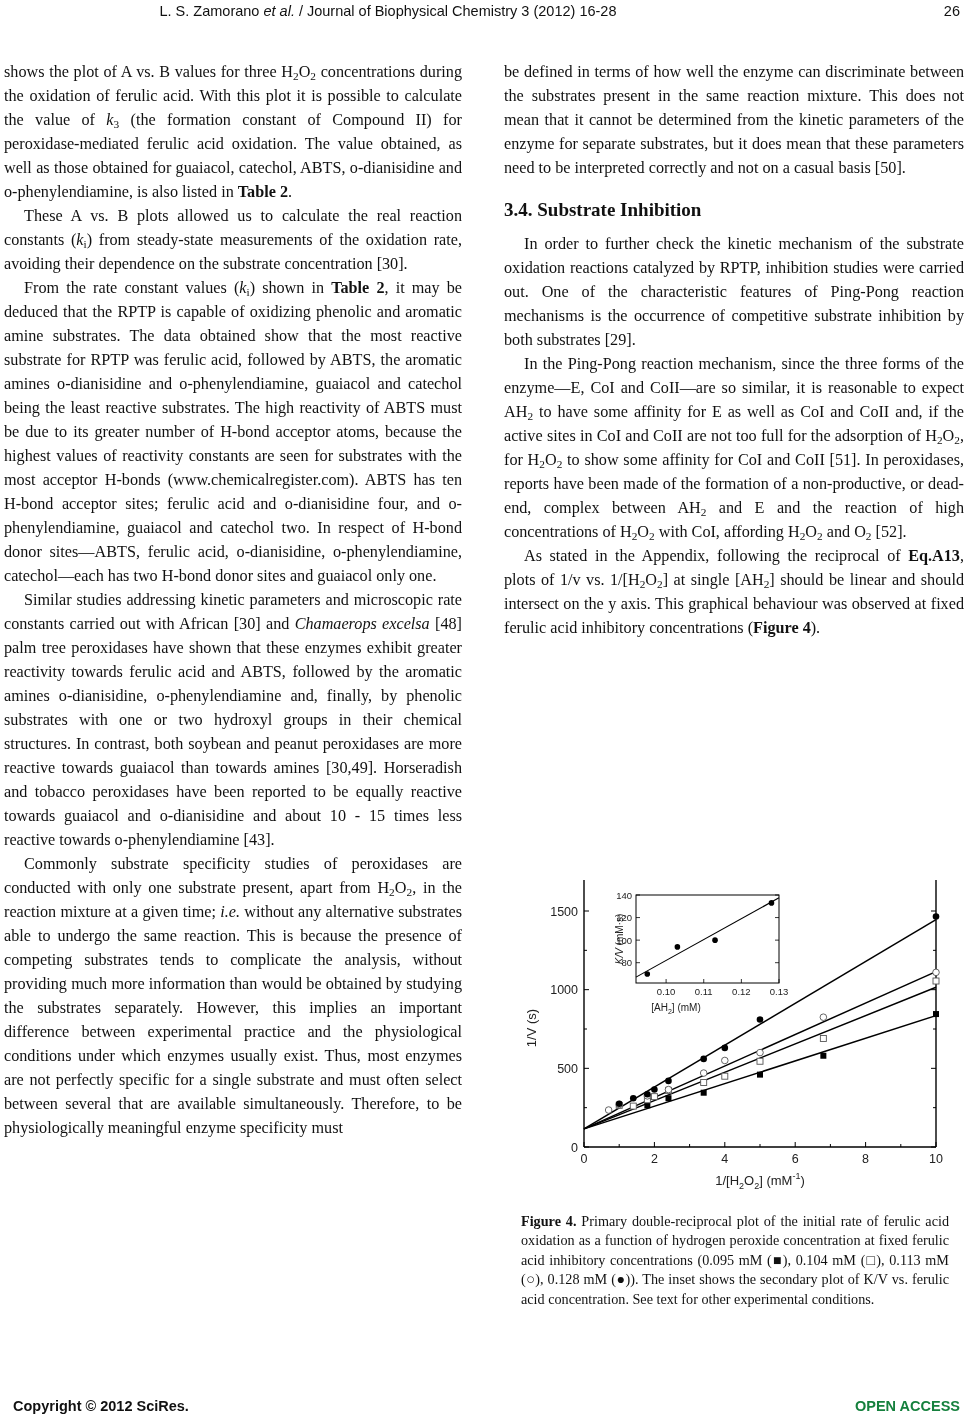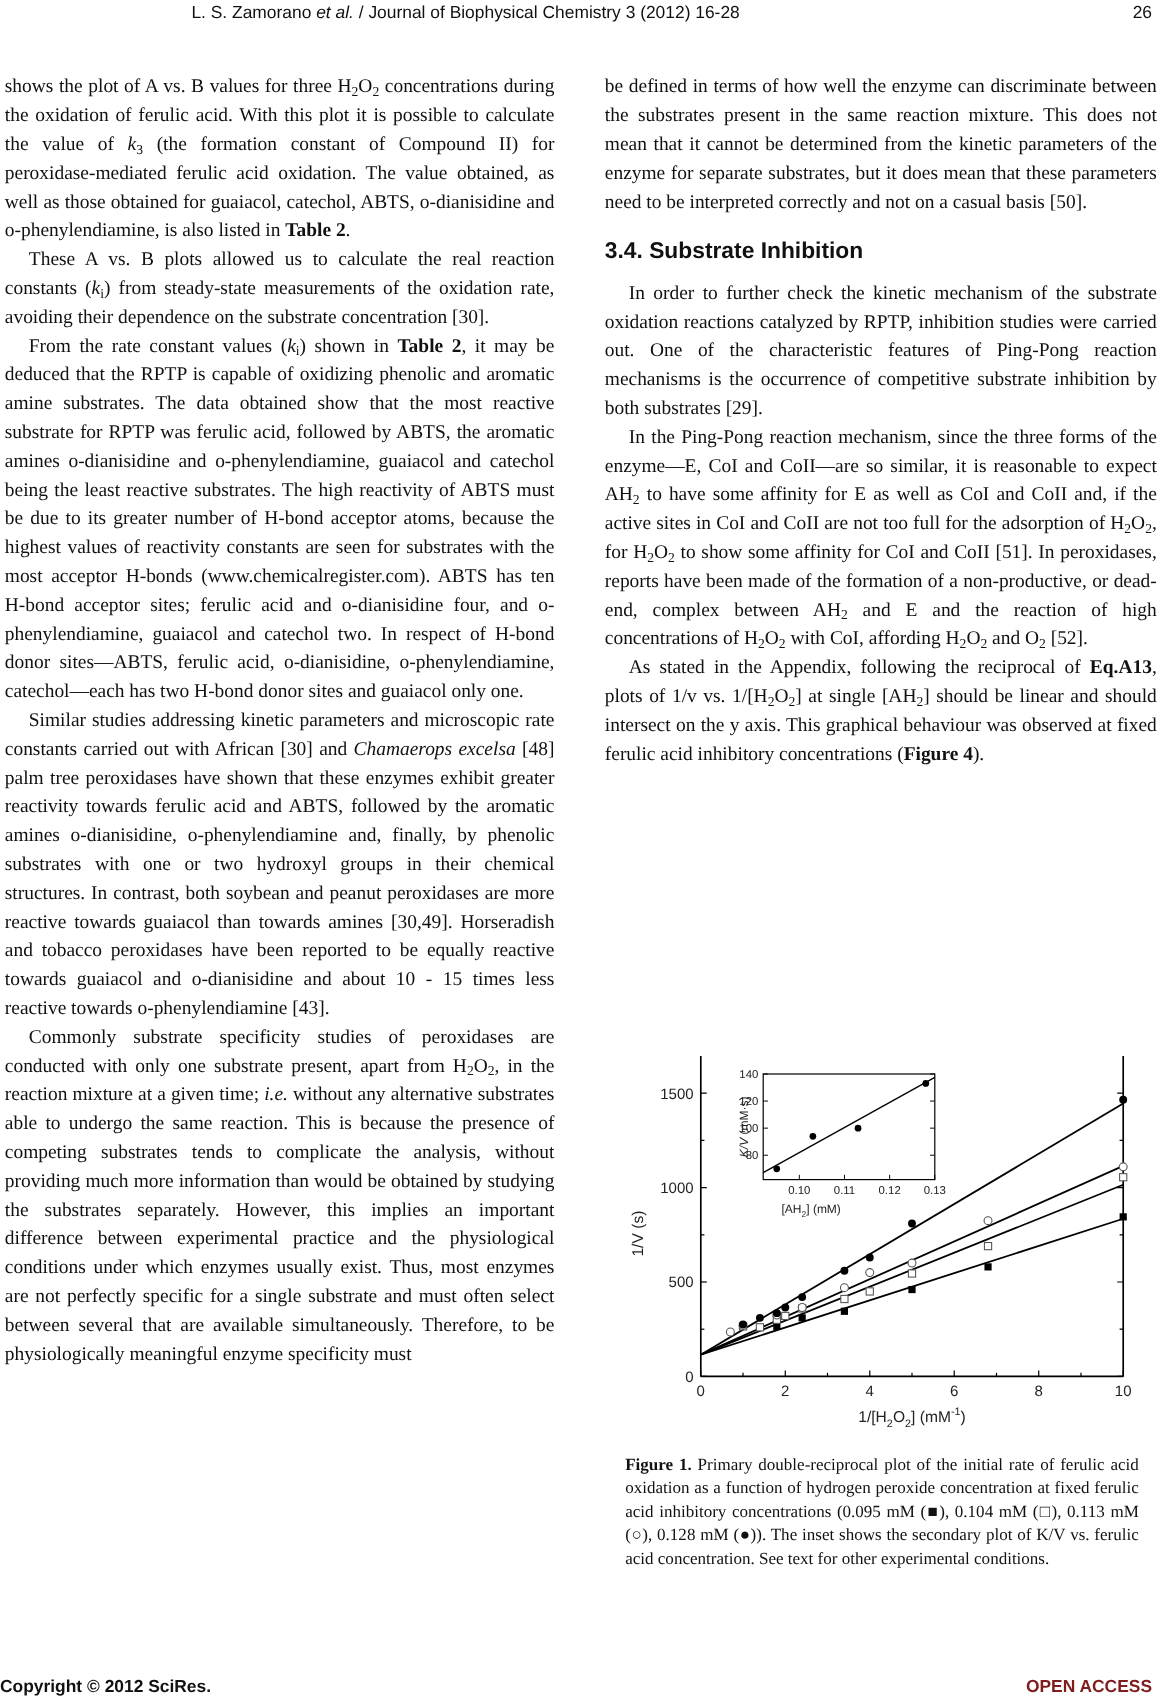--- a/index.html
+++ b/index.html
@@ -5,29 +5,29 @@
   html, body { margin: 0; padding: 0; background: #ffffff; }
   body { width: 968px; height: 1419px; position: relative; overflow: hidden; color: #111; }
   .header { position: absolute; top: 0; left: 0; width: 968px; height: 30px; font-family: "Liberation Sans", sans-serif; font-size: 14.5px; }
   .header .title { position: absolute; left: 0; width: 776px; top: 3px; text-align: center; }
   .header .pagenum { position: absolute; right: 8px; top: 3px; }
   .col { position: absolute; font-family: "Liberation Serif", serif; font-size: 16.2px; line-height: 24px; text-align: justify; }
   .col p { margin: 0; text-indent: 0; }
   .col p.ind { text-indent: 20px; }
   .left { left: 4px; top: 60px; width: 458px; }
   .right { left: 504px; top: 60px; width: 460px; }
-  .h3 { font-family: Liberation Sans, sans-serif; font-weight: bold; font-size: 19px; line-height: 24px; margin: 18px 0 10px 0; text-align: left; }
+  .h3 { font-family: Liberation Serif, serif; font-weight: bold; font-size: 19px; line-height: 24px; margin: 18px 0 10px 0; text-align: left; }
   sub { font-size: 70%; vertical-align: -3px; line-height: 0; }
   b { font-weight: bold; }
   .figure { position: absolute; left: 520px; top: 880px; width: 448px; height: 330px; }
   .figure svg { position: absolute; left: 0; top: 0; }
   .caption { position: absolute; left: 521px; top: 1212px; width: 428px; font-family: "Liberation Serif", serif; font-size: 14.2px; line-height: 19.4px; text-align: justify; }
   .footer { position: absolute; left: 0; top: 1398px; width: 968px; font-family: "Liberation Sans", sans-serif; font-weight: bold; font-size: 14.5px; }
-  .footer .copy { position: absolute; left: 0; }
-  .footer .oa { position: absolute; right: 8px; color: #7f1d1d; }
+  .footer .copy { position: absolute; left: 13px; }
+  .footer .oa { position: absolute; right: 8px; color: #15803d; }
   .axis-text { font-family: "Liberation Sans", sans-serif; fill: #222; }
 </style>
 </head>
 <body>
 
 <div class="header">
   <div class="title"><span>L. S. Zamorano</span> <i>et al.</i><span> / Journal of Biophysical Chemistry 3 (2012) 16-28</span></div>
   <div class="pagenum">26</div>
 </div>
 
@@ -172,19 +172,19 @@
         <circle cx="157.39473684210523" cy="66.8974358974359" r="2.8" fill="#000"></circle>
         <circle cx="195.0263157894737" cy="60.12820512820513" r="2.8" fill="#000"></circle>
         <circle cx="251.4736842105263" cy="22.897435897435898" r="2.8" fill="#000"></circle>
       </g>
     <text class="axis-text" x="0" y="0" font-size="10" text-anchor="middle" transform="translate(103,59) rotate(-90)"><tspan font-style="italic">K/V</tspan> (mM·s)</text>
     <text class="axis-text" x="156" y="131" font-size="10" text-anchor="middle">[AH<tspan dy="3" font-size="7">2</tspan><tspan dy="-3">] (mM)</tspan></text>
   </svg>
 </div>
 
 <div class="caption">
-  <b>Figure 1.</b><span> Primary double-reciprocal plot of the initial rate of ferulic acid oxidation as a function of hydrogen peroxide concentration at fixed ferulic acid inhibitory concentrations (0.095 mM (■), 0.104 mM (□), 0.113 mM (○), 0.128 mM (●)). The inset shows the secondary plot of K/V vs. ferulic acid concentration. See text for other experimental conditions.</span>
+  <b>Figure 4.</b><span> Primary double-reciprocal plot of the initial rate of ferulic acid oxidation as a function of hydrogen peroxide concentration at fixed ferulic acid inhibitory concentrations (0.095 mM (■), 0.104 mM (□), 0.113 mM (○), 0.128 mM (●)). The inset shows the secondary plot of K/V vs. ferulic acid concentration. See text for other experimental conditions.</span>
 </div>
 
 <div class="footer">
   <span class="copy">Copyright © 2012 SciRes.</span>
   <span class="oa">OPEN ACCESS</span>
 </div>
 
 </body></html>

